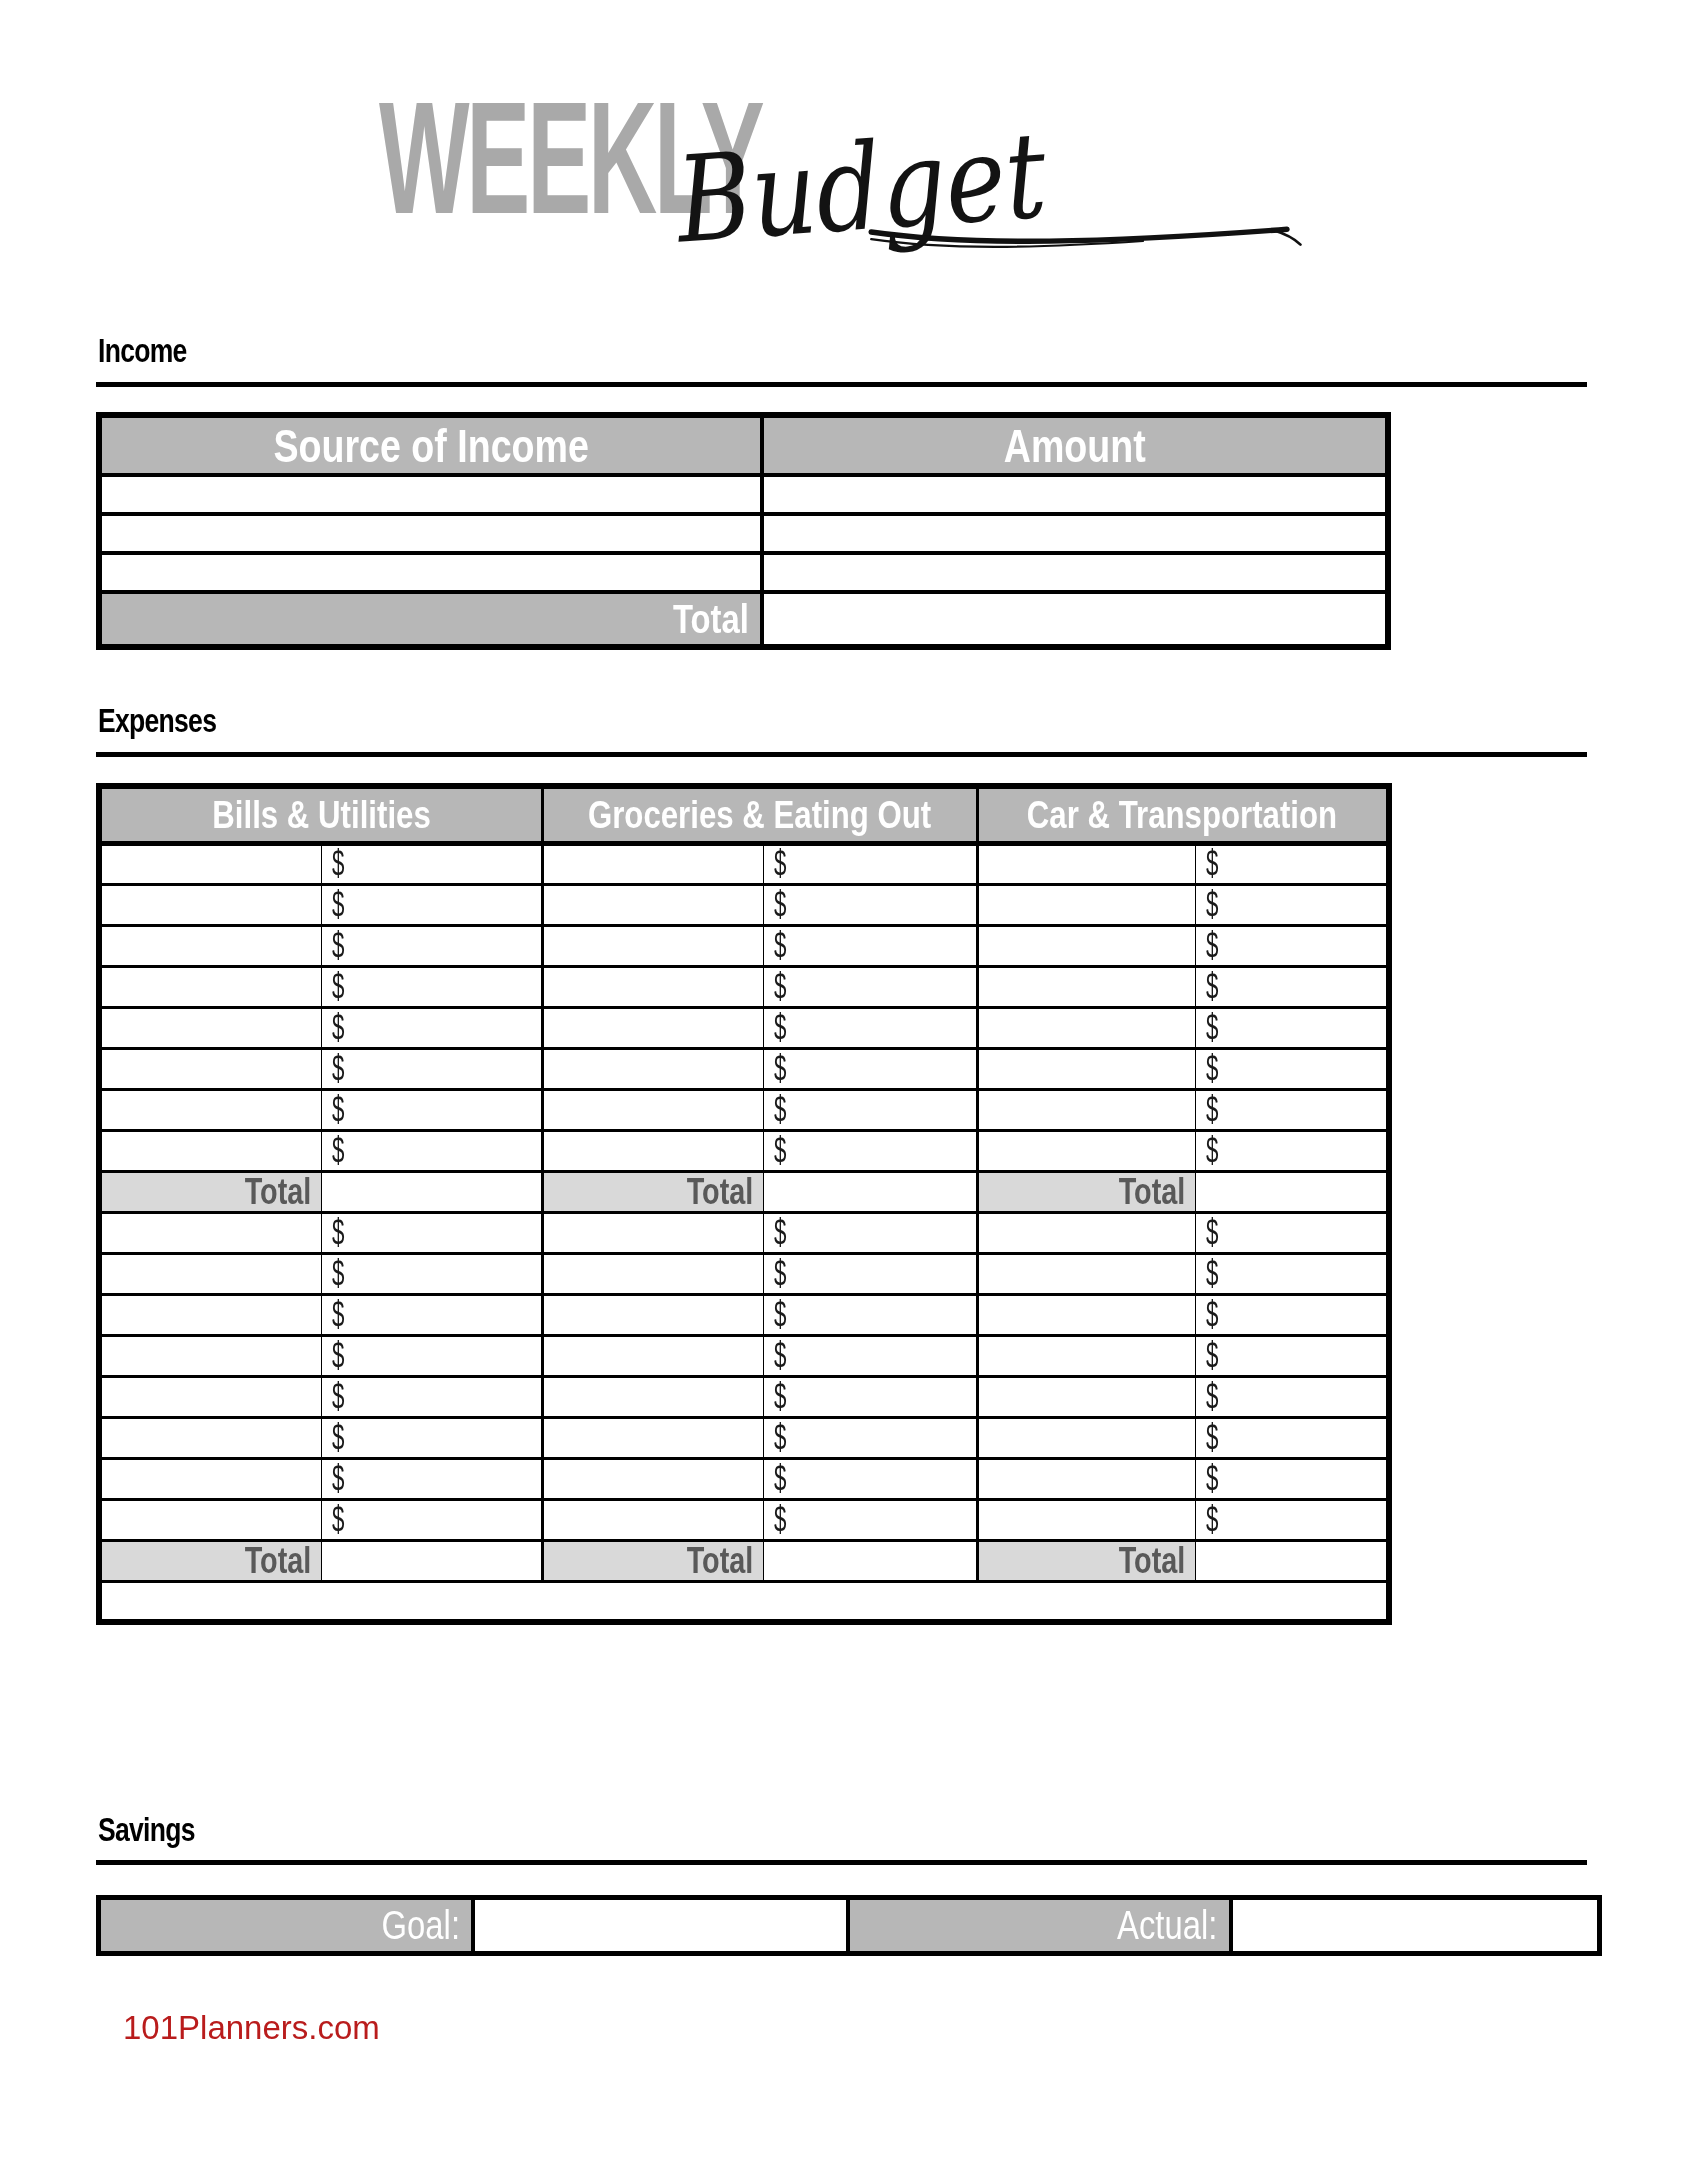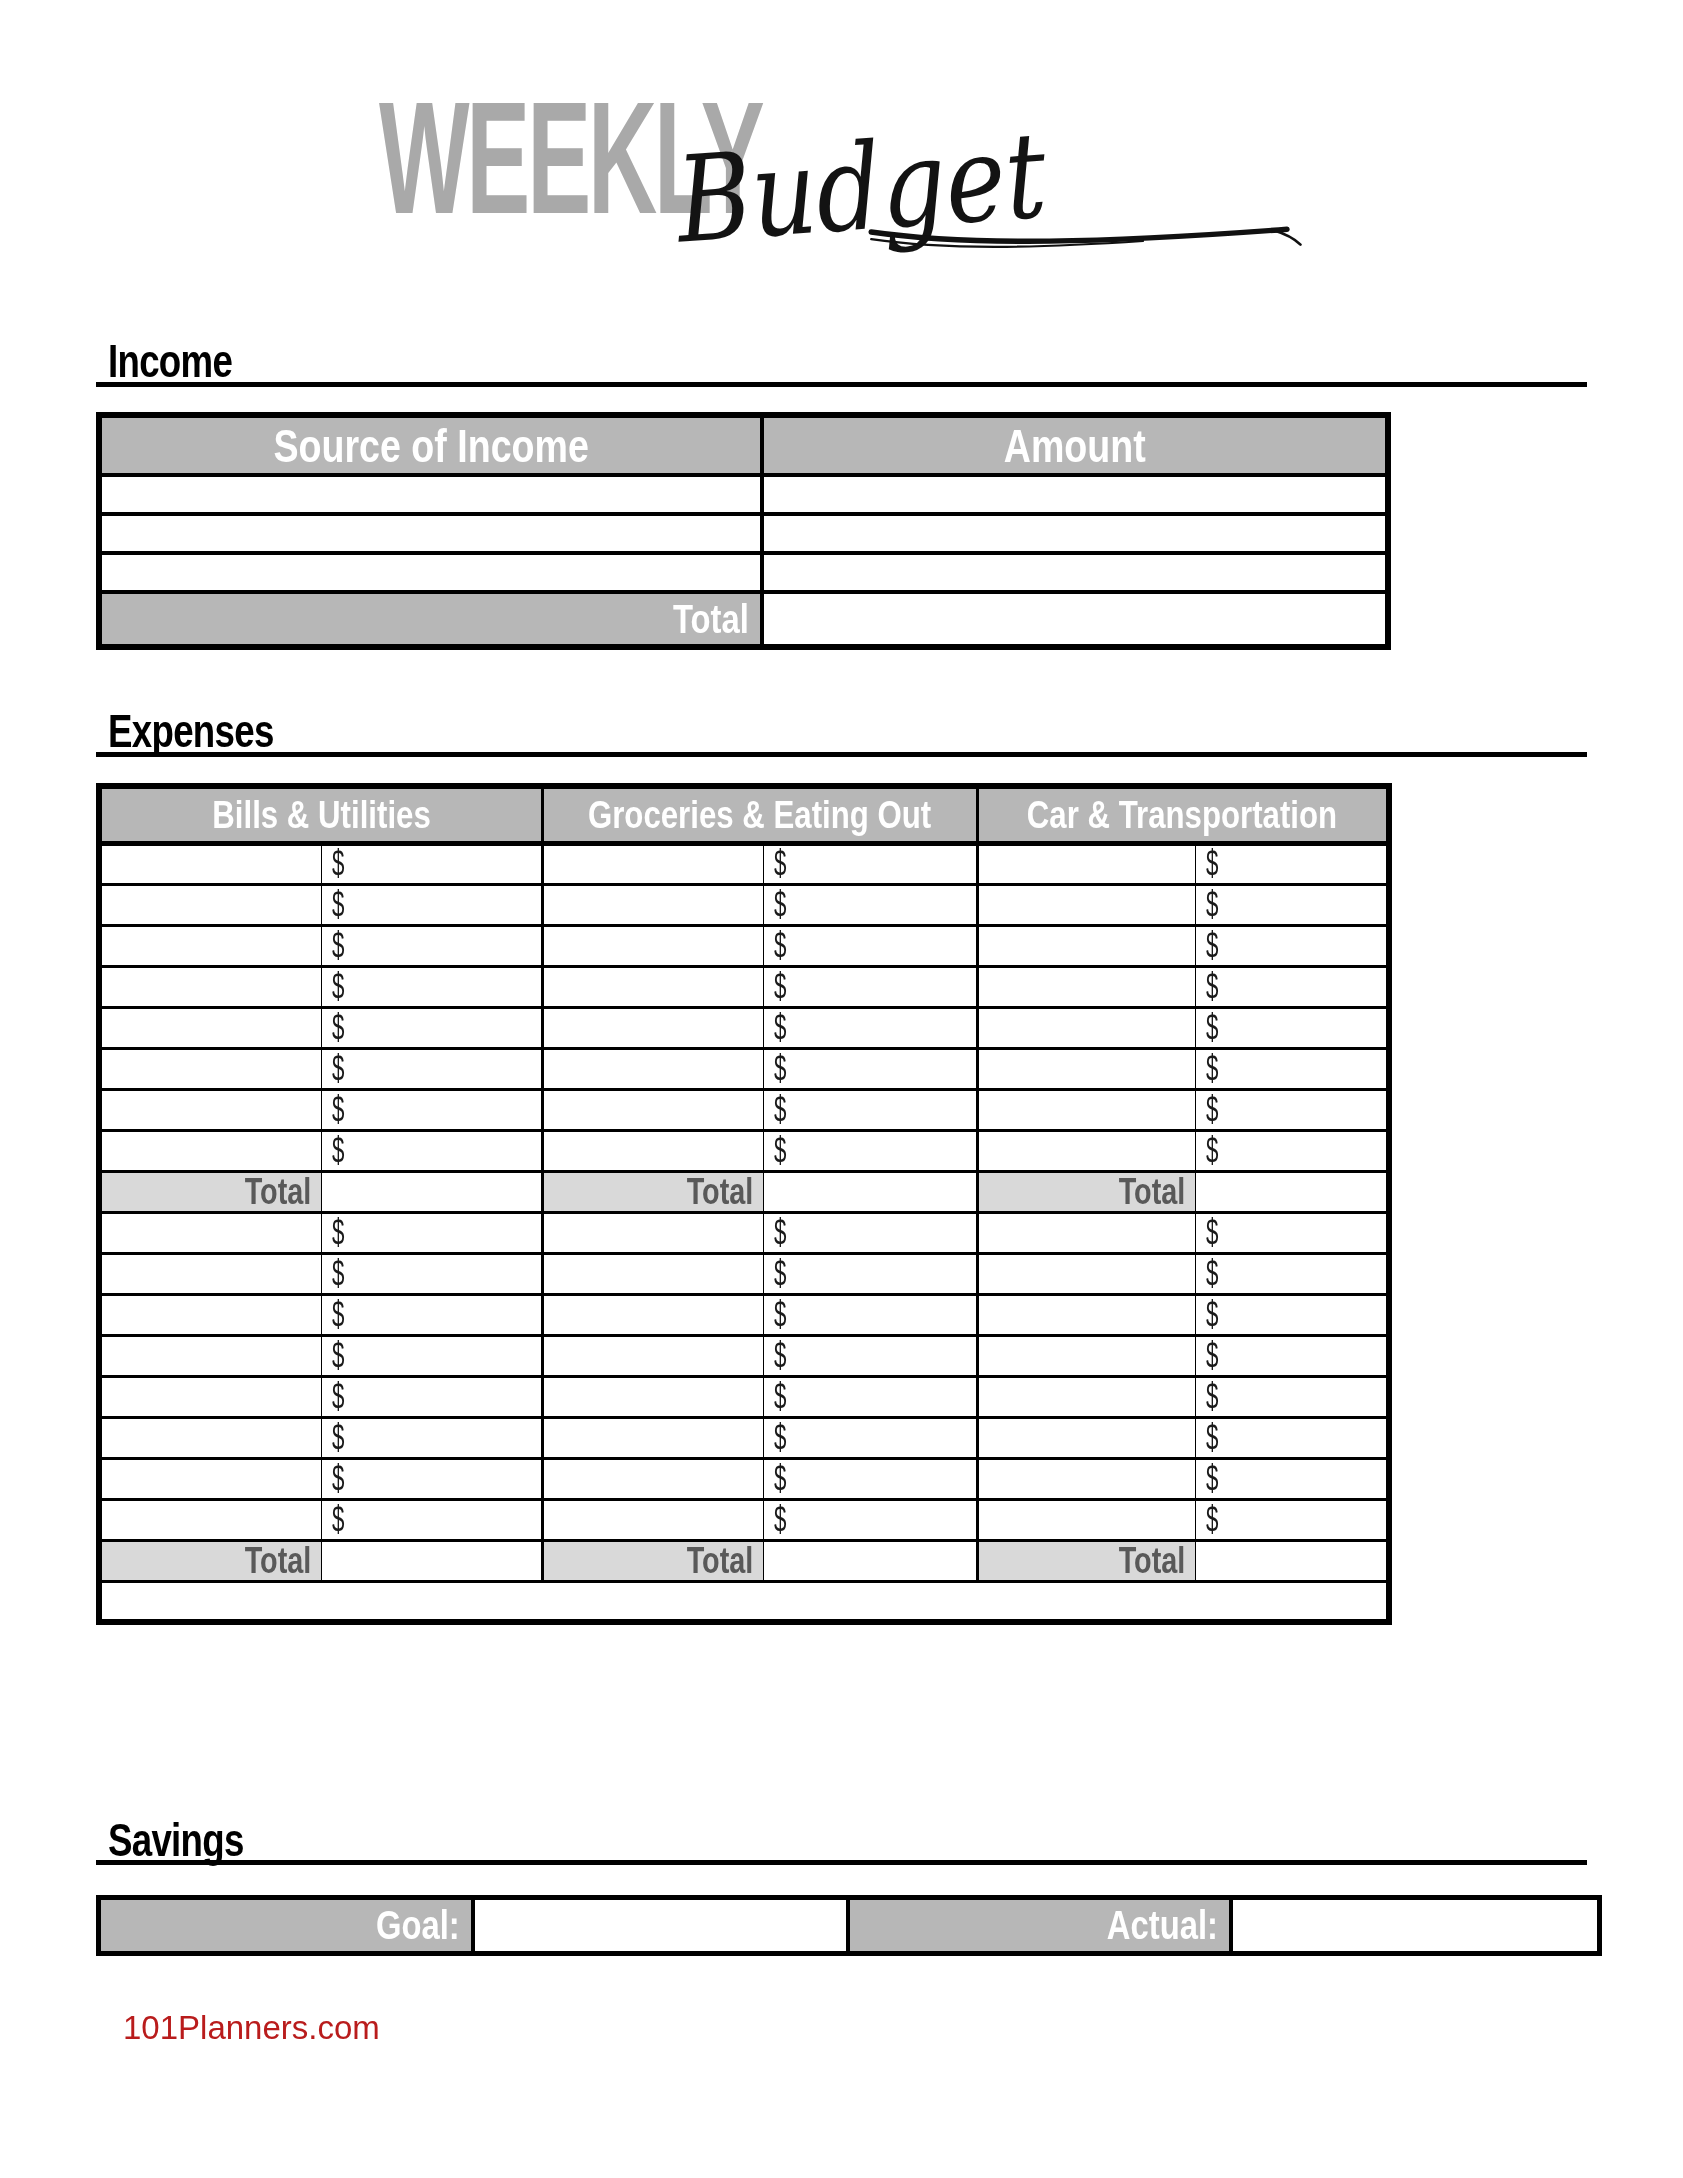--- a/index.html
+++ b/index.html
@@ -25,22 +25,22 @@
   }
   .logo-budget{
     position:absolute;left:673px;top:142px;
     font-family:"DejaVu Serif",serif;font-style:italic;
     font-size:119px;line-height:119px;color:#131313;white-space:nowrap;
     transform:rotate(-4deg) scaleX(0.85);transform-origin:left top;
   }
   .logo-swash{position:absolute;left:864px;top:214px;}
   
   .sec{
-    position:absolute;left:98px;margin:10px;
-    font-size:47px;line-height:47px;font-weight:bold;color:#000;white-space:nowrap;
+    position:absolute;left:98px;margin:0;
+    font-size:34px;line-height:47px;font-weight:bold;color:#000;white-space:nowrap;
   }
   .sec .cxl{display:inline-block;transform:scaleX(0.78);transform-origin:left center;letter-spacing:-0.9px;}
   #h-income{top:327px;}
   #h-expenses{top:697px;}
   #h-savings{top:1806px;}
   .rule{position:absolute;left:96px;width:1491px;height:5.4px;background:#000;}
   #r-income{top:382px;}
   #r-expenses{top:752px;}
   #r-savings{top:1860px;}
   
@@ -82,21 +82,21 @@
   .exp .trow .tval{background:#fff;border-left:1.8px solid #000;}
   .exp .spacer td{height:41px;background:#fff;}
   .exp .texp td{height:56px;}
   .exp .texp .texp-lab{background:var(--ghead);text-align:right;padding-right:12.6px;border-right:2.7px solid #000;}
   .exp .texp .texp-lab .cxr{color:#fff;font-weight:bold;font-size:45px;}
   .exp .texp .texp-val{background:#fff;}
   
   .sav{top:1895px;width:1501px;border:5.4px solid #000;}
   .sav td{border:4.5px solid #000;height:56px;}
   .sav .slab{
-    background:var(--ghead);color:#fff;font-size:41px;font-weight:bold;
+    background:var(--ghead);color:#fff;font-size:41px;font-weight:normal;
     text-align:right;padding-right:10.8px;
   }
   .sav .sval{background:#fff;}
   
   .footer{position:absolute;left:99px;top:2009px;font-size:33px;color:#b91c1c;margin-left:24px;}
 </style>
 </head>
 <body>
 
 <div>

